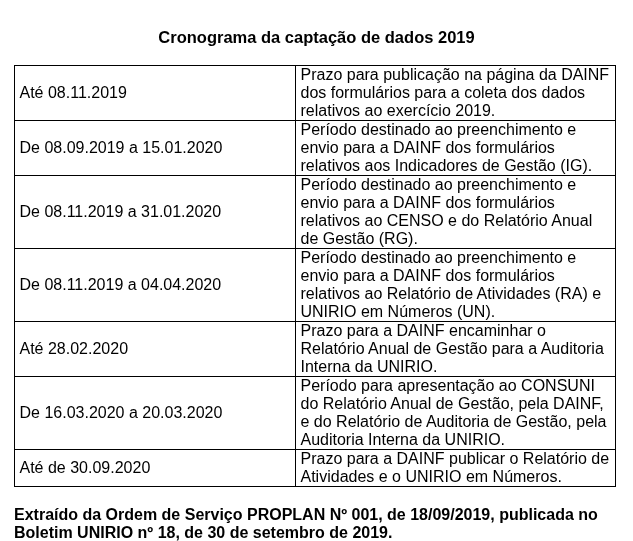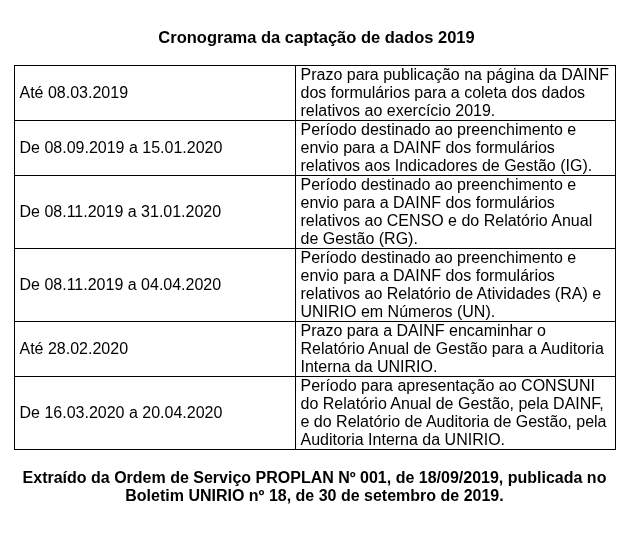--- a/index.html
+++ b/index.html
@@ -38,57 +38,61 @@
   }
   td.period-cell {
     font-weight: normal;
   }
   td.description-cell b {
     font-weight: normal;
   }
   .source-note {
     width: 601px;
     margin: 19px 0 0 14px;
-    text-align: center;
+    text-align: left;
     font-weight: bold;
     font-size: 16px;
     line-height: 18px;
   }
 </style>
 </head>
 <body>
 
 <h1 class="page-title">Cronograma da captação de dados 2019</h1>
 
 <table class="schedule">
   <colgroup>
     <col style="width:281px">
     <col style="width:320px">
   </colgroup>
   <tbody>
       <tr>
-        <td class="period-cell">Até 08.03.2019</td>
+        <td class="period-cell">Até 08.11.2019</td>
         <td class="description-cell"><span>Prazo para publicação na página da DAINF dos formulários para a coleta dos dados relativos ao exercício 2019.</span></td>
       </tr>
       <tr>
         <td class="period-cell">De 08.09.2019 a 15.01.2020</td>
         <td class="description-cell"><span>Período destinado ao preenchimento e envio para a DAINF dos formulários relativos aos </span><b>Indicadores de Gestão</b><span> (IG).</span></td>
       </tr>
       <tr>
         <td class="period-cell">De 08.11.2019 a 31.01.2020</td>
         <td class="description-cell"><span>Período destinado ao preenchimento e envio para a DAINF dos formulários relativos ao </span><b>CENSO</b><span> e do </span><b>Relatório Anual de Gestão</b><span> (RG).</span></td>
       </tr>
       <tr>
         <td class="period-cell">De 08.11.2019 a 04.04.2020</td>
         <td class="description-cell"><span>Período destinado ao preenchimento e envio para a DAINF dos formulários relativos ao </span><b>Relatório de Atividades</b><span> (RA) e </span><b>UNIRIO em Números</b><span> (UN).</span></td>
       </tr>
       <tr>
         <td class="period-cell">Até 28.02.2020</td>
         <td class="description-cell"><span>Prazo para a DAINF encaminhar o Relatório Anual de Gestão para a Auditoria Interna da UNIRIO.</span></td>
       </tr>
       <tr>
-        <td class="period-cell">De 16.03.2020 a 20.04.2020</td>
+        <td class="period-cell">De 16.03.2020 a 20.03.2020</td>
         <td class="description-cell"><span>Período para apresentação ao CONSUNI do Relatório Anual de Gestão, pela DAINF, e do Relatório de Auditoria de Gestão, pela Auditoria Interna da UNIRIO.</span></td>
+      </tr>
+      <tr>
+        <td class="period-cell">Até de 30.09.2020</td>
+        <td class="description-cell"><span>Prazo para a DAINF publicar o Relatório de Atividades e o UNIRIO em Números.</span></td>
       </tr>
     </tbody>
 </table>
 
 <div class="source-note">Extraído da Ordem de Serviço PROPLAN Nº 001, de 18/09/2019, publicada no Boletim UNIRIO nº 18, de 30 de setembro de 2019.</div>
 
 </body></html>

